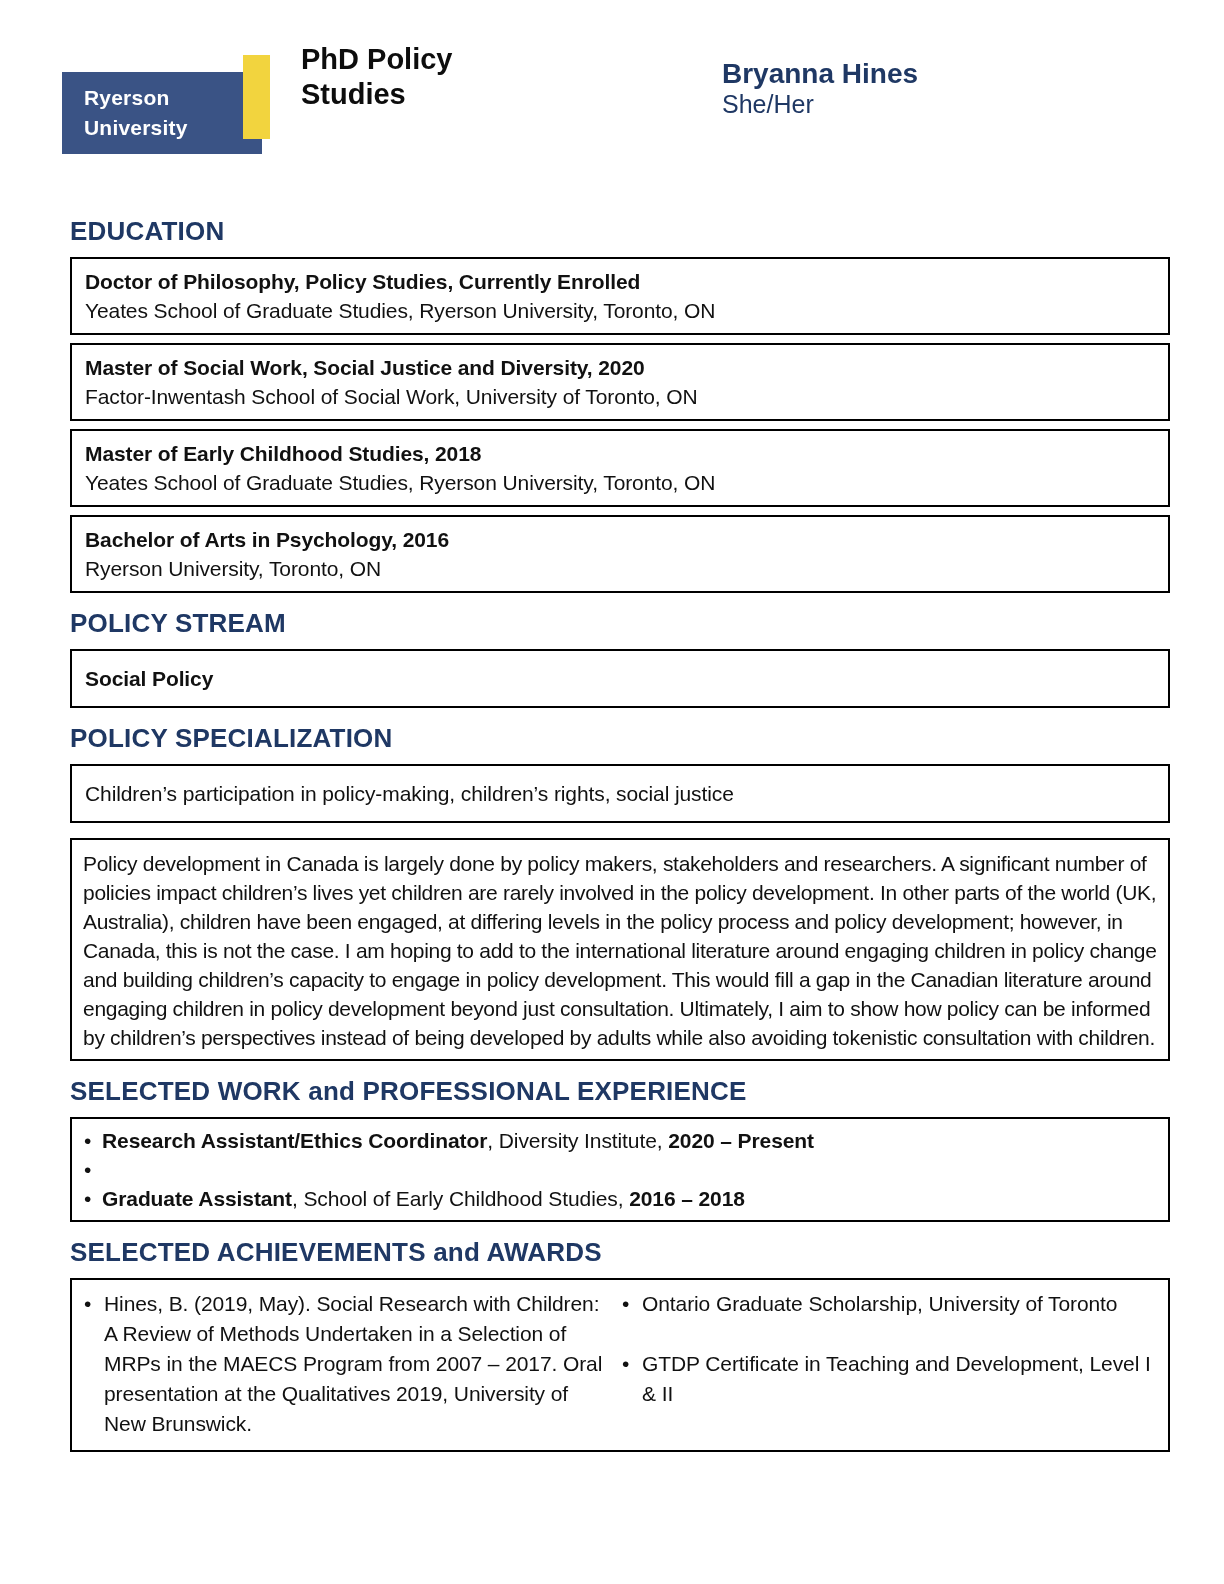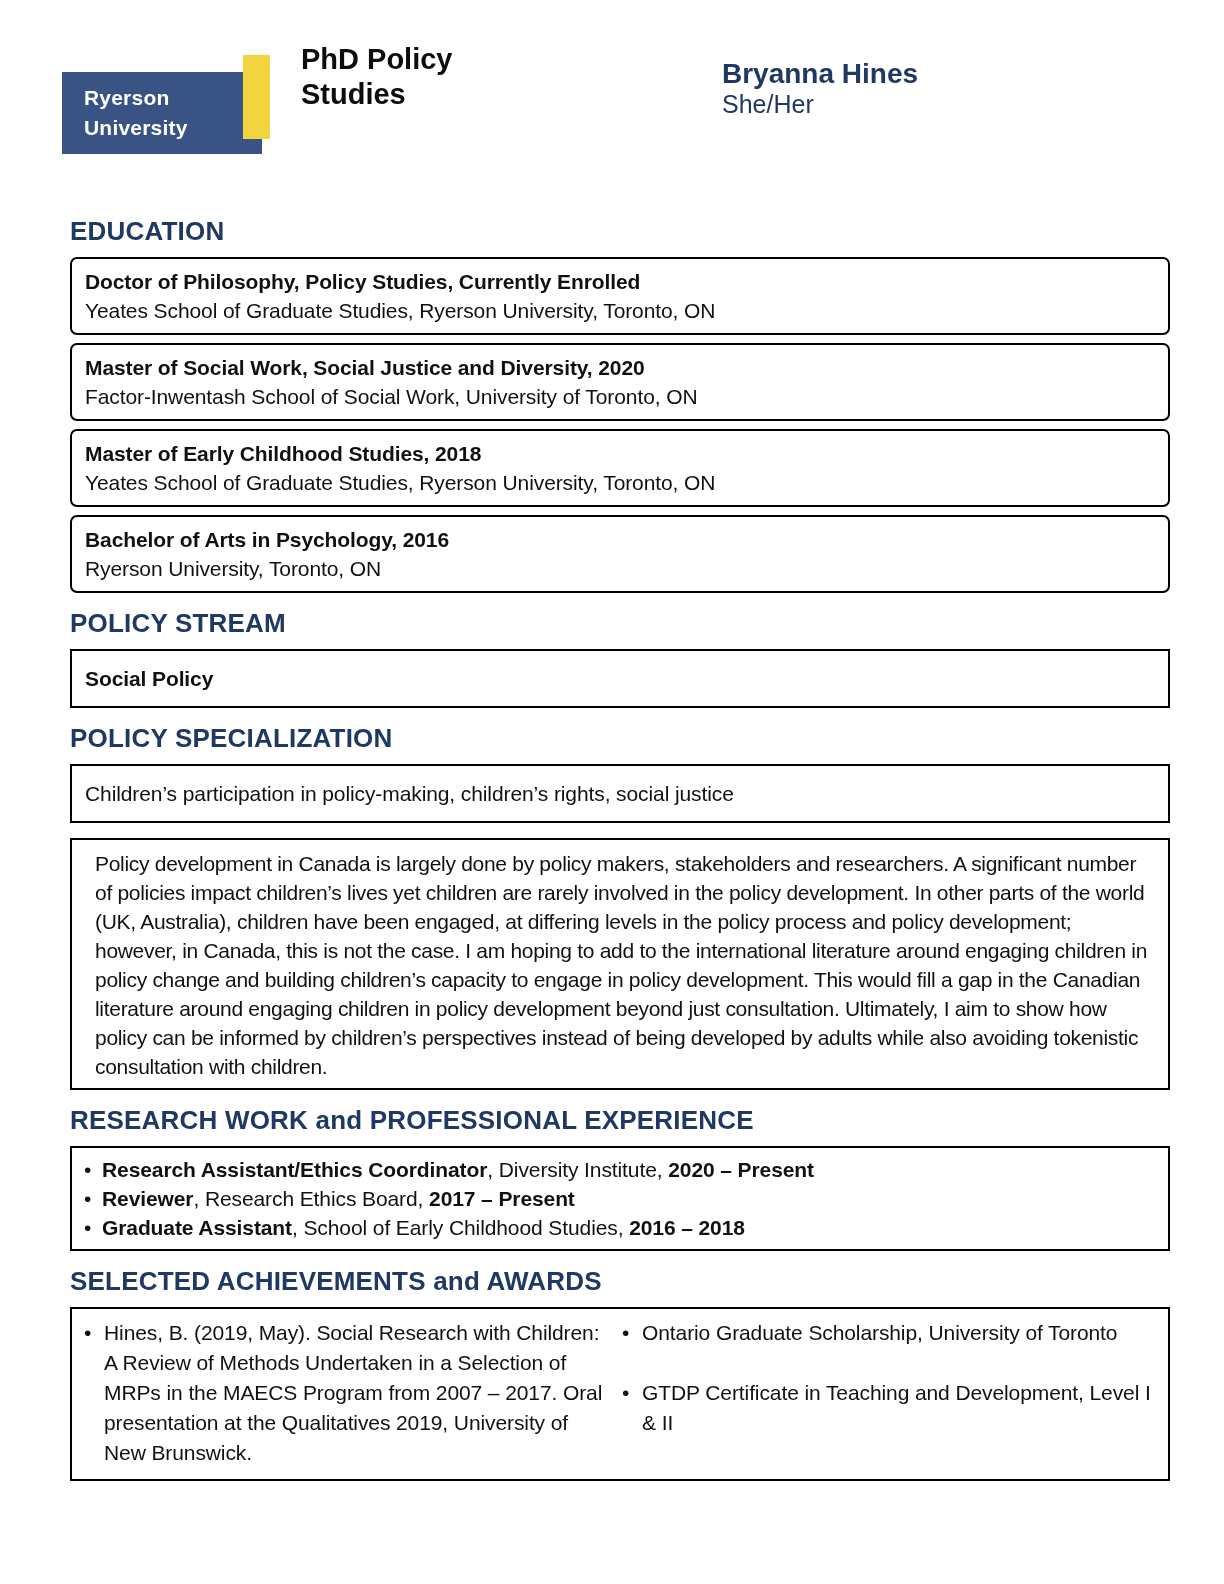--- a/index.html
+++ b/index.html
@@ -63,25 +63,25 @@
   }
   .box {
     border: 2px solid #000000;
     box-sizing: border-box;
     font-size: 21px;
     line-height: 29px;
     letter-spacing: -0.1px;
     color: #111111;
     background: #ffffff;
   }
-  .edu-box { padding: 8px 13px; margin-bottom: 8px; border-radius: 7px; }
+  .edu-box { padding: 8px 13px; margin-bottom: 8px; }
   .edu-box:last-child { margin-bottom: 2px; }
   .edu-degree { font-weight: bold; }
   .line-box { padding: 13px 13px; }
-  .para-box { padding: 9px 11px 7px 23px; letter-spacing: -0.3px; margin-top: 12px; }
+  .para-box { padding: 9px 11px 7px 11px; letter-spacing: -0.3px; margin-top: 12px; }
   .list-box { padding: 7px 10px; }
   .ach-box { padding: 9px 10px 11px 10px; display: flex; line-height: 30px; }
 
   .bold { font-weight: bold; margin-top: 45px; }
 
   .bullet-item { display: flex; }
   .bullet { flex: 0 0 auto; width: 20px; padding-left: 2px; }
   .list-box .bullet { width: 18px; }
 
   .ach-col-left  { width: 50%; box-sizing: border-box; padding-right: 16px; }
@@ -145,29 +145,28 @@
       </div>
     </section>
 
     <section>
       <div class="box para-box">
         <span>Policy development in Canada is largely done by policy makers, stakeholders and researchers. A significant number of policies impact children’s lives yet children are rarely involved in the policy development. In other parts of the world (UK, Australia), children have been engaged, at differing levels in the policy process and policy development; however, in Canada, this is not the case. I am hoping to add to the international literature around engaging children in policy change and building children’s capacity to engage in policy development. This would fill a gap in the Canadian literature around engaging children in policy development beyond just consultation. Ultimately, I aim to show how policy can be informed by children’s perspectives instead of being developed by adults while also avoiding tokenistic consultation with children.</span>
       </div>
     </section>
 
     <section>
-      <h2 class="sec">RESEARCH WORK and PROFESSIONAL EXPERIENCE</h2>
+      <h2 class="sec">SELECTED WORK and PROFESSIONAL EXPERIENCE</h2>
       <div class="box list-box">
         <div class="bullet-item">
           <span class="bullet">•</span>
           <span><span class="bold">Research Assistant/Ethics Coordinator</span><span>, Diversity Institute, </span><span class="bold">2020 – Present</span></span>
         </div>
         <div class="bullet-item">
           <span class="bullet">•</span>
-          <span><span class="bold">Reviewer</span><span>, Research Ethics Board, </span><span class="bold">2017 – Present</span></span>
         </div>
         <div class="bullet-item">
           <span class="bullet">•</span>
           <span><span class="bold">Graduate Assistant</span><span>, School of Early Childhood Studies, </span><span class="bold">2016 – 2018</span></span>
         </div>
       </div>
     </section>
 
     <section>
       <h2 class="sec">SELECTED ACHIEVEMENTS and AWARDS</h2>

